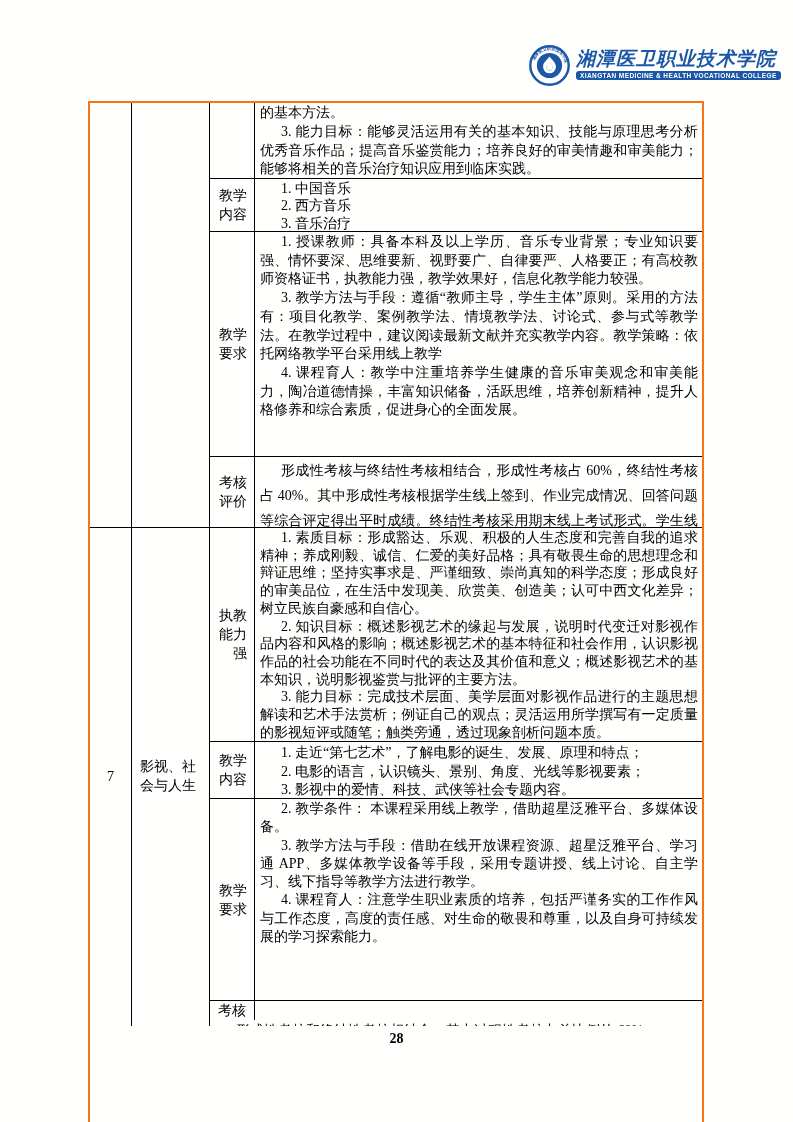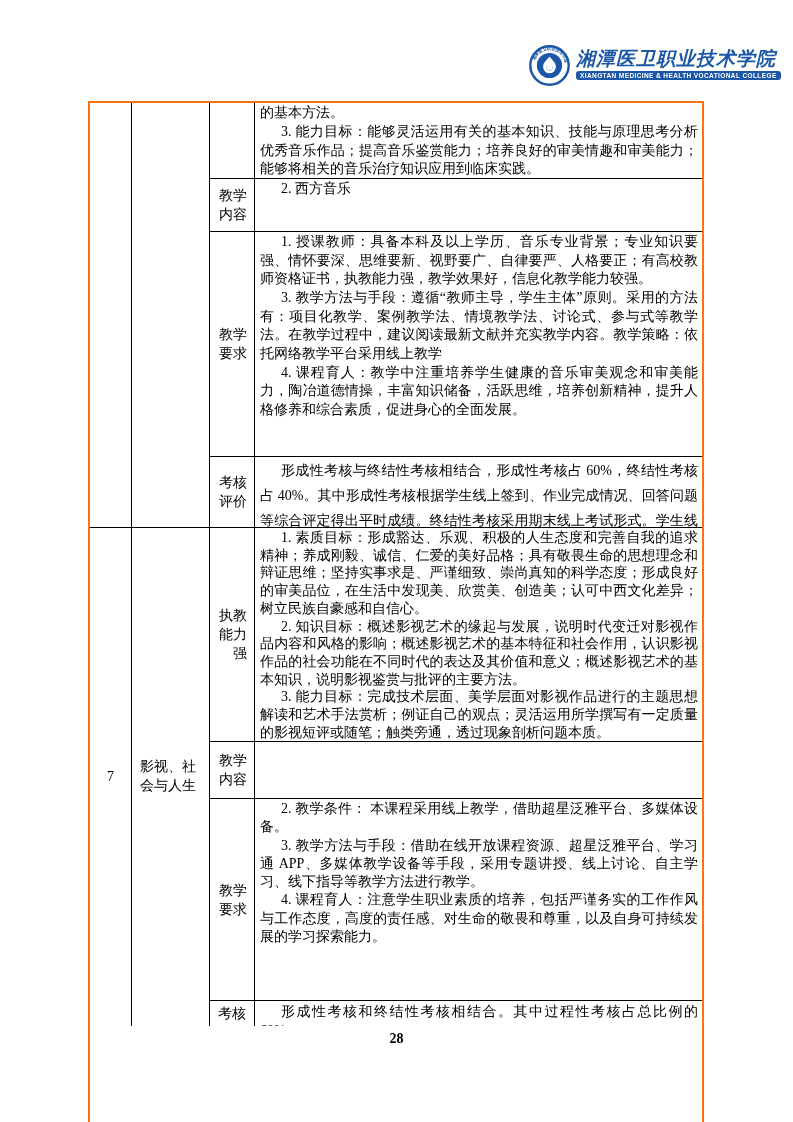--- a/index.html
+++ b/index.html
@@ -51,21 +51,21 @@
   .content-cell p{margin:0;text-indent:1.5em;}
   .content-cell p.p0{text-indent:0;}
   
   .r-goalcont{height:76px;} .r-goalcont .content-cell{line-height:18.8px;}
   .r-content1{height:53px;} .r-content1 .content-cell{line-height:17.3px;padding-top:1px;}
   .r-require1{height:226px;} .r-require1 .content-cell{line-height:18.7px;}
   .r-assess1{height:70px;} .r-assess1 .content-cell{line-height:25px;}
   .r-goals{height:214px;} .r-goals .content-cell{line-height:17.7px;}
   .r-content2{height:57px;} .r-content2 .content-cell{line-height:18.6px;padding-top:2px;}
   .r-require2{height:202px;} .r-require2 .content-cell{line-height:18.3px;}
-  .r-assess2{height:25px;} .r-assess2 .content-cell{line-height:19px;}
+  .r-assess2{height:25px;flex-direction:column;} .r-assess2 .content-cell{line-height:19px;}
   
   .page-number{position:absolute;left:0;right:0;top:1031px;text-align:center;
     font-size:14px;font-weight:bold;}
 </style>
 </head>
 <body>
 
 <div class="page">
 
   <div class="logo">
@@ -99,21 +99,23 @@
           <div class="label-cell"></div>
           <div class="content-cell">
             <p class="p0">的基本方法。</p>
             <p>3. 能力目标：能够灵活运用有关的基本知识、技能与原理思考分析优秀音乐作品；提高音乐鉴赏能力；培养良好的审美情趣和审美能力；能够将相关的音乐治疗知识应用到临床实践。</p>
           </div>
         </div>
 
         <div class="srow r-content1">
           <div class="label-cell">教学内容</div>
           <div class="content-cell">
+            <p>1. 中国音乐</p>
             <p>2. 西方音乐</p>
+            <p>3. 音乐治疗</p>
           </div>
         </div>
 
         <div class="srow r-require1">
           <div class="label-cell">教学要求</div>
           <div class="content-cell">
             <p>1. 授课教师：具备本科及以上学历、音乐专业背景；专业知识要强、情怀要深、思维要新、视野要广、自律要严、人格要正；有高校教师资格证书，执教能力强，教学效果好，信息化教学能力较强。</p>
             <p>3. 教学方法与手段：遵循“教师主导，学生主体”原则。采用的方法有：项目化教学、案例教学法、情境教学法、讨论式、参与式等教学法。在教学过程中，建议阅读最新文献并充实教学内容。教学策略：依托网络教学平台采用线上教学</p>
             <p>4. 课程育人：教学中注重培养学生健康的音乐审美观念和审美能力，陶冶道德情操，丰富知识储备，活跃思维，培养创新精神，提升人格修养和综合素质，促进身心的全面发展。</p>
           </div>
@@ -138,20 +140,25 @@
           <div class="label-cell">执教能力强</div>
           <div class="content-cell">
             <p>1. 素质目标：形成豁达、乐观、积极的人生态度和完善自我的追求精神；养成刚毅、诚信、仁爱的美好品格；具有敬畏生命的思想理念和辩证思维；坚持实事求是、严谨细致、崇尚真知的科学态度；形成良好的审美品位，在生活中发现美、欣赏美、创造美；认可中西文化差异；树立民族自豪感和自信心。</p>
             <p>2. 知识目标：概述影视艺术的缘起与发展，说明时代变迁对影视作品内容和风格的影响；概述影视艺术的基本特征和社会作用，认识影视作品的社会功能在不同时代的表达及其价值和意义；概述影视艺术的基本知识，说明影视鉴赏与批评的主要方法。</p>
             <p>3. 能力目标：完成技术层面、美学层面对影视作品进行的主题思想解读和艺术手法赏析；例证自己的观点；灵活运用所学撰写有一定质量的影视短评或随笔；触类旁通，透过现象剖析问题本质。</p>
           </div>
         </div>
 
         <div class="srow r-content2">
           <div class="label-cell">教学内容</div>
+          <div class="content-cell">
+            <p>1. 走近“第七艺术”，了解电影的诞生、发展、原理和特点；</p>
+            <p>2. 电影的语言，认识镜头、景别、角度、光线等影视要素；</p>
+            <p>3. 影视中的爱情、科技、武侠等社会专题内容。</p>
+          </div>
         </div>
 
         <div class="srow r-require2">
           <div class="label-cell">教学要求</div>
           <div class="content-cell">
             <p>2. 教学条件： 本课程采用线上教学，借助超星泛雅平台、多媒体设备。</p>
             <p>3. 教学方法与手段：借助在线开放课程资源、超星泛雅平台、学习通 APP、多媒体教学设备等手段，采用专题讲授、线上讨论、自主学习、线下指导等教学方法进行教学。</p>
             <p>4. 课程育人：注意学生职业素质的培养，包括严谨务实的工作作风与工作态度，高度的责任感、对生命的敬畏和尊重，以及自身可持续发展的学习探索能力。</p>
           </div>
         </div>

